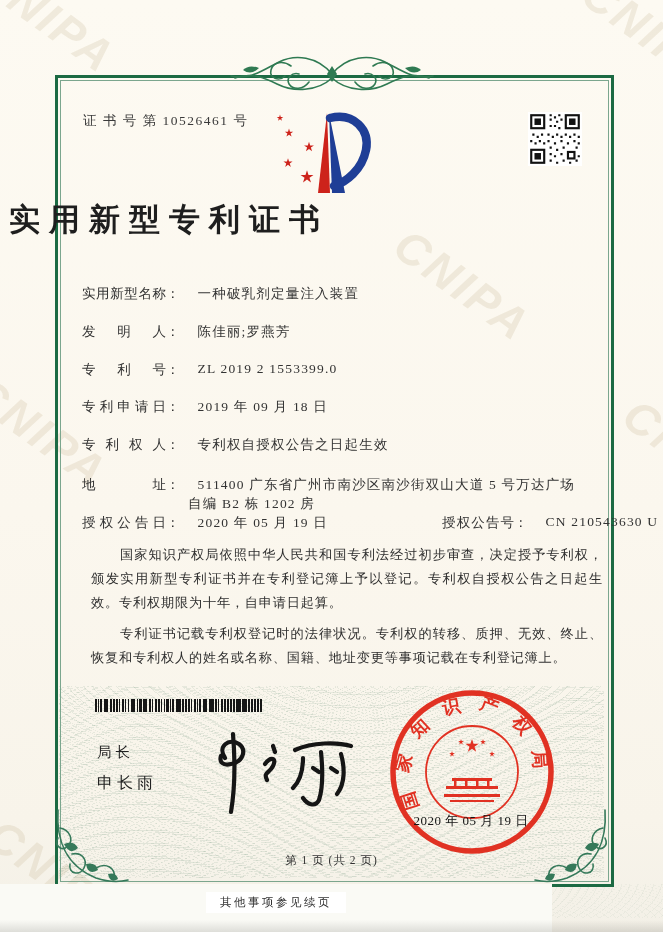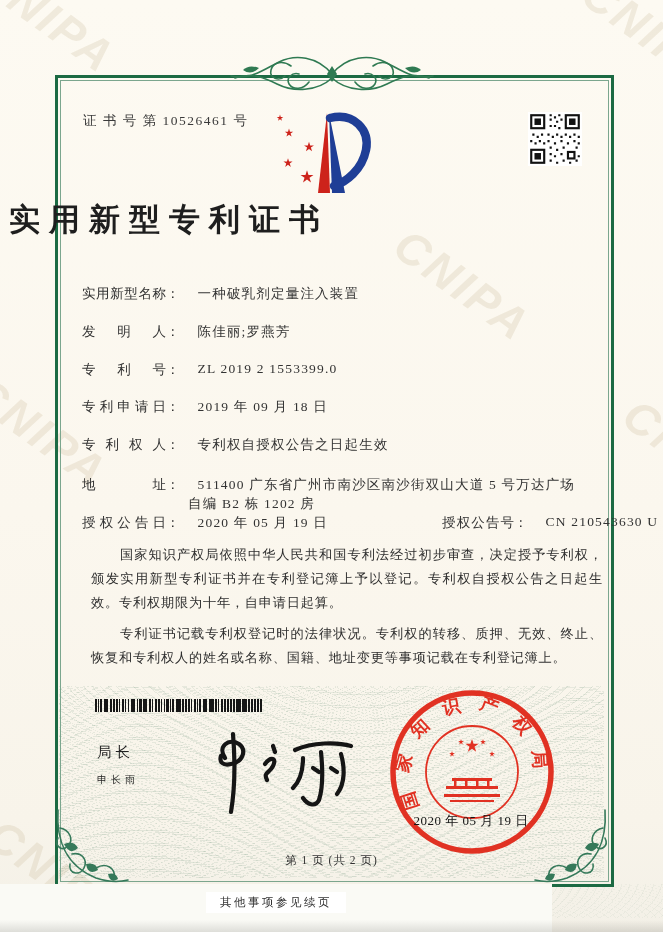--- a/index.html
+++ b/index.html
@@ -46,21 +46,21 @@
 
   .barcode{position:absolute;left:95px;top:699px;width:168px;height:13px;z-index:4;
     background-image:
       repeating-linear-gradient(90deg,#161616 0 1.5px,transparent 1.5px 3px),
       repeating-linear-gradient(90deg,#161616 0 1px,transparent 1px 5.5px),
       repeating-linear-gradient(90deg,#161616 0 2px,transparent 2px 9px);}
 
   .director-title{position:absolute;left:97px;top:743px;font-family:"Liberation Sans","DejaVu Sans",sans-serif;
     font-size:14.5px;letter-spacing:4px;color:#222;}
   .director-name{position:absolute;left:97px;top:773px;font-family:Liberation Sans, sans-serif;
-    font-size:10px;letter-spacing:4px;color:#222;}
+    font-size:16px;letter-spacing:4px;color:#222;}
   .signature{position:absolute;left:195px;top:728px;z-index:4;}
 
   .seal{position:absolute;left:386px;top:686px;z-index:5;opacity:.94;}
   .seal-date{position:absolute;left:396px;top:812px;width:150px;text-align:center;font-size:13px;
     letter-spacing:0.5px;color:#151515;z-index:6;}
 
   .page-num{position:absolute;left:0;top:853px;width:663px;text-align:center;font-size:11.5px;letter-spacing:1px;color:#333;}
 
   .bottom-strip{position:absolute;left:0;top:884px;width:552px;height:48px;background:#fafaf5;z-index:3;}
   .cont-note{position:absolute;left:50%;top:8px;transform:translateX(-50%);background:#ffffff;padding:3px 14px;

